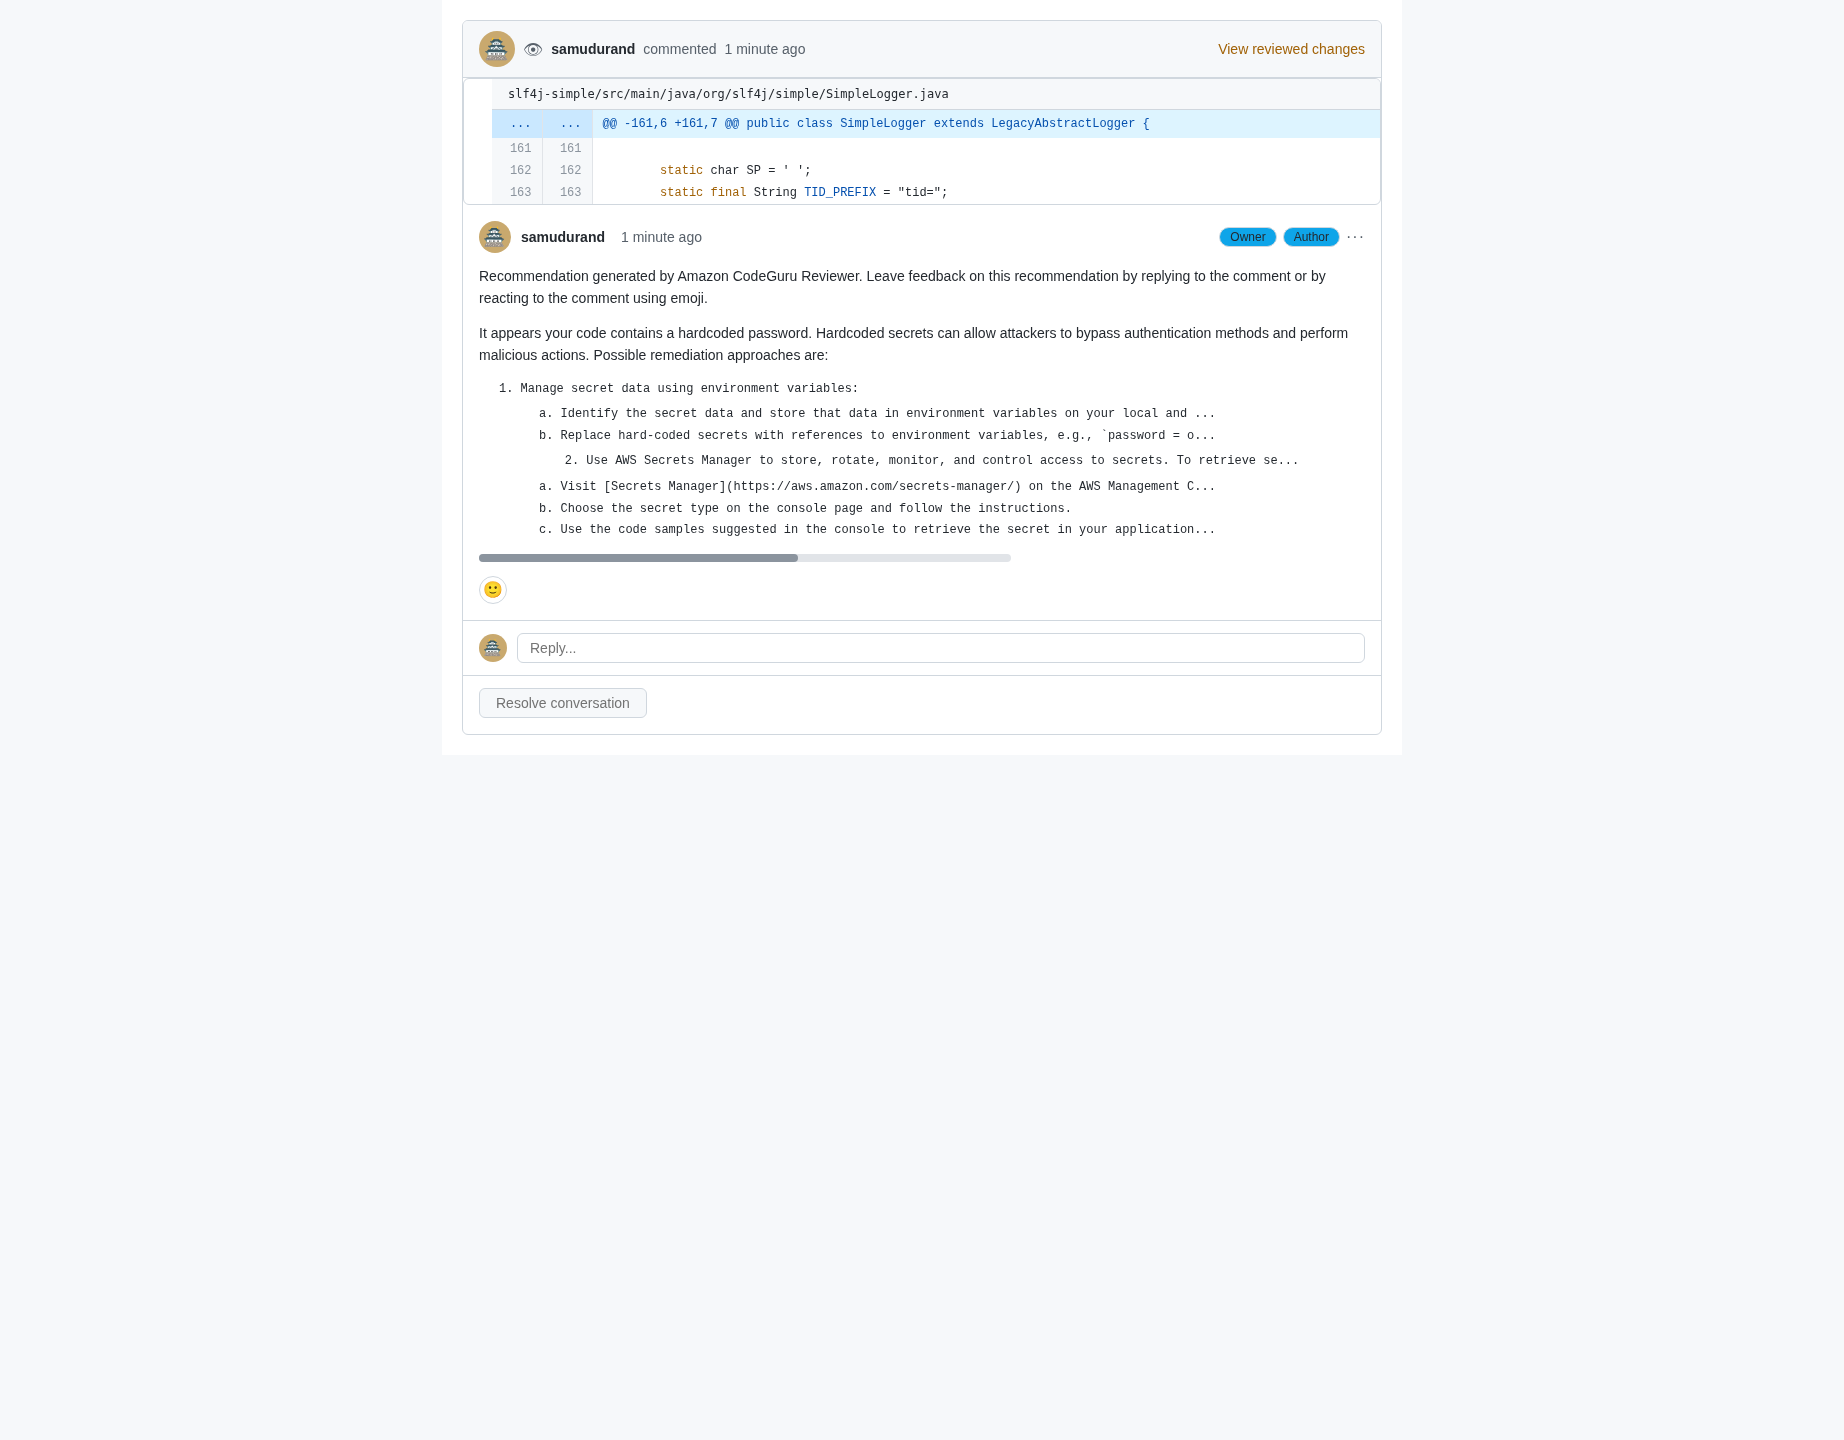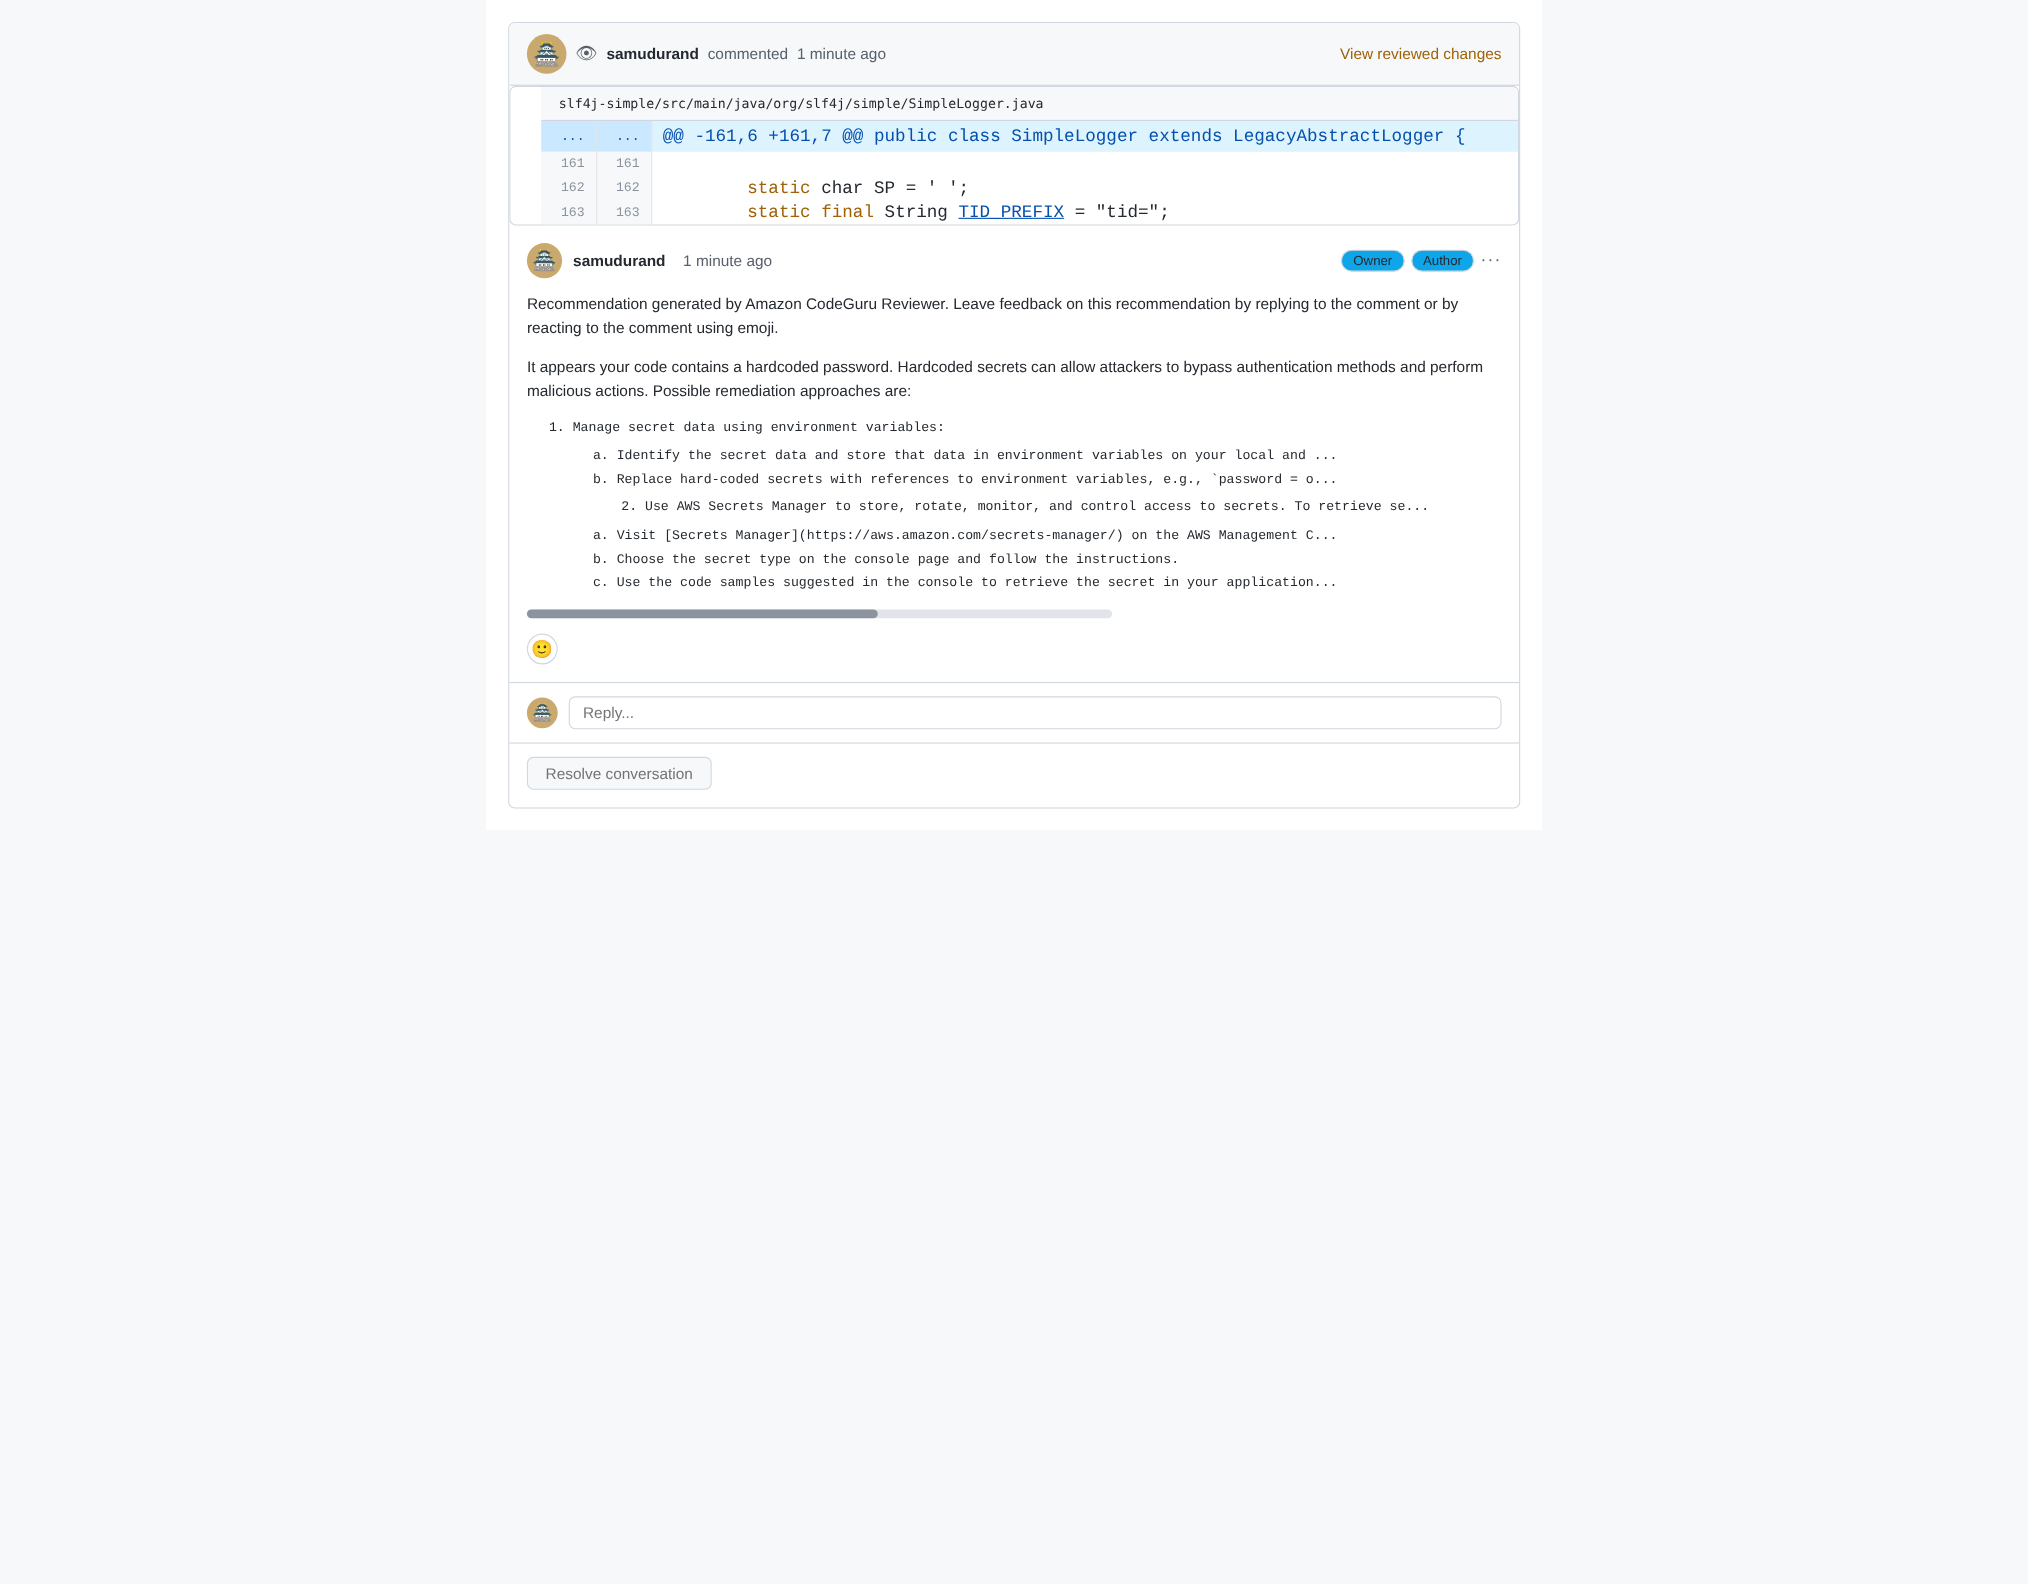--- a/index.html
+++ b/index.html
@@ -67,21 +67,21 @@
       padding: 1px 10px;
       color: #8b949e;
       user-select: none;
       border-right: 1px solid #e1e4e8;
       background: #f6f8fa;
       font-size: 12px;
     }
     .diff-line-code {
       padding: 1px 10px;
       white-space: pre;
-      font-size: 16px;
+      font-size: 12px;
       color: #24292f;
     }
     .diff-hunk-row td {
       background: #ddf4ff;
       color: #0550ae;
       padding: 4px 10px;
     }
     .diff-hunk-row .diff-line-num {
       background: #cae8ff;
     }
@@ -89,21 +89,21 @@
       background: #e6ffec;
     }
     .diff-added-row td.diff-line-num {
       background: #ccffd8;
     }
     .diff-added-marker {
       color: #1a7f37;
       padding-right: 4px;
     }
     .keyword { color: #a16207; }
-    .identifier { color: #0550ae; text-decoration: underline; }
+    .identifier { color: #0550ae; }
     .comment-body-wrapper {
       padding: 16px 16px 16px 16px;
     }
     .comment-author-row {
       display: flex;
       align-items: center;
       justify-content: space-between;
       margin-bottom: 12px;
     }
     .comment-author-left {

